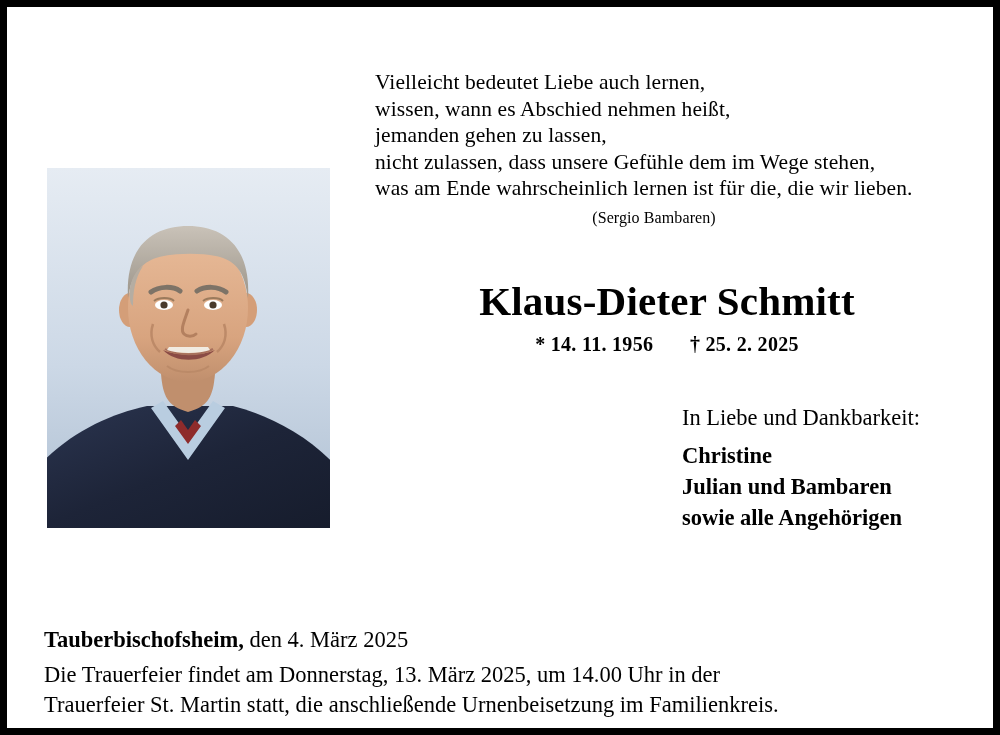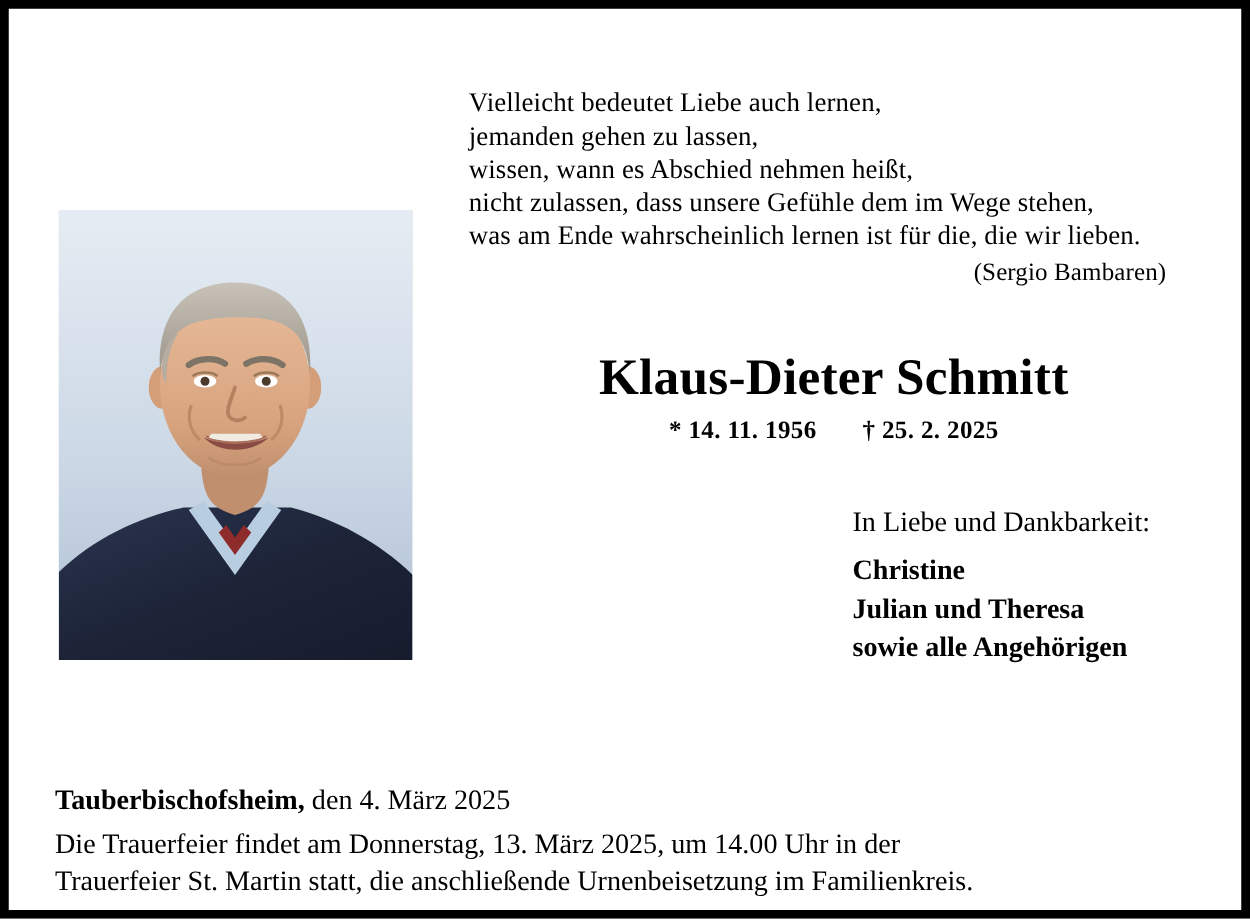--- a/index.html
+++ b/index.html
@@ -37,22 +37,22 @@
     margin: 0 0 0 338px;
     font-size: 21.5px;
     line-height: 26.5px;
     letter-spacing: 0.1px;
   }
   .poem-line {
     white-space: nowrap;
   }
   .poem-author {
     margin-top: 3px;
-    font-size: 20px;
-    text-align: right;
+    font-size: 16px;
+    text-align: center;
     padding-right: 30px;
   }
 
   
   .photo {
     position: absolute;
     left: 40px;
     top: 121px;
     width: 283px;
     height: 360px;
@@ -123,22 +123,22 @@
   }
 </style>
 </head>
 <body>
 
 <div class="notice">
   <div class="inner">
 
     <div class="poem">
       <div class="poem-line">Vielleicht bedeutet Liebe auch lernen,</div>
+      <div class="poem-line">wissen, wann es Abschied nehmen heißt,</div>
       <div class="poem-line">jemanden gehen zu lassen,</div>
-      <div class="poem-line">wissen, wann es Abschied nehmen heißt,</div>
       <div class="poem-line">nicht zulassen, dass unsere Gefühle dem im Wege stehen,</div>
       <div class="poem-line">was am Ende wahrscheinlich lernen ist für die, die wir lieben.</div>
       <div class="poem-author">(Sergio Bambaren)</div>
     </div>
 
     <div class="photo">
       <svg width="283" height="360" viewBox="0 0 283 360" xmlns="http://www.w3.org/2000/svg" aria-hidden="true">
         <defs>
           <linearGradient id="bgGrad" x1="0" y1="0" x2="0" y2="1">
             <stop offset="0%" stop-color="#e6ecf3"></stop>
@@ -208,21 +208,21 @@
       <div class="dates">
         <span>* 14. 11. 1956</span>
         <span class="sep"></span>
         <span>† 25. 2. 2025</span>
       </div>
     </div>
 
     <div class="family">
       <div class="intro">In Liebe und Dankbarkeit:</div>
       <div class="member">Christine</div>
-      <div class="member">Julian und Theresa</div>
+      <div class="member">Julian und Bambaren</div>
       <div class="member">sowie alle Angehörigen</div>
     </div>
 
     <div class="footer">
       <div class="place-line">
         <span class="place">Tauberbischofsheim,</span><span> den 4. März 2025</span>
       </div>
       <div class="cere-line">Die Trauerfeier findet am Donnerstag, 13. März 2025, um 14.00 Uhr in der</div>
       <div class="cere-line">Trauerfeier St. Martin statt, die anschließende Urnenbeisetzung im Familienkreis.</div>
     </div>

